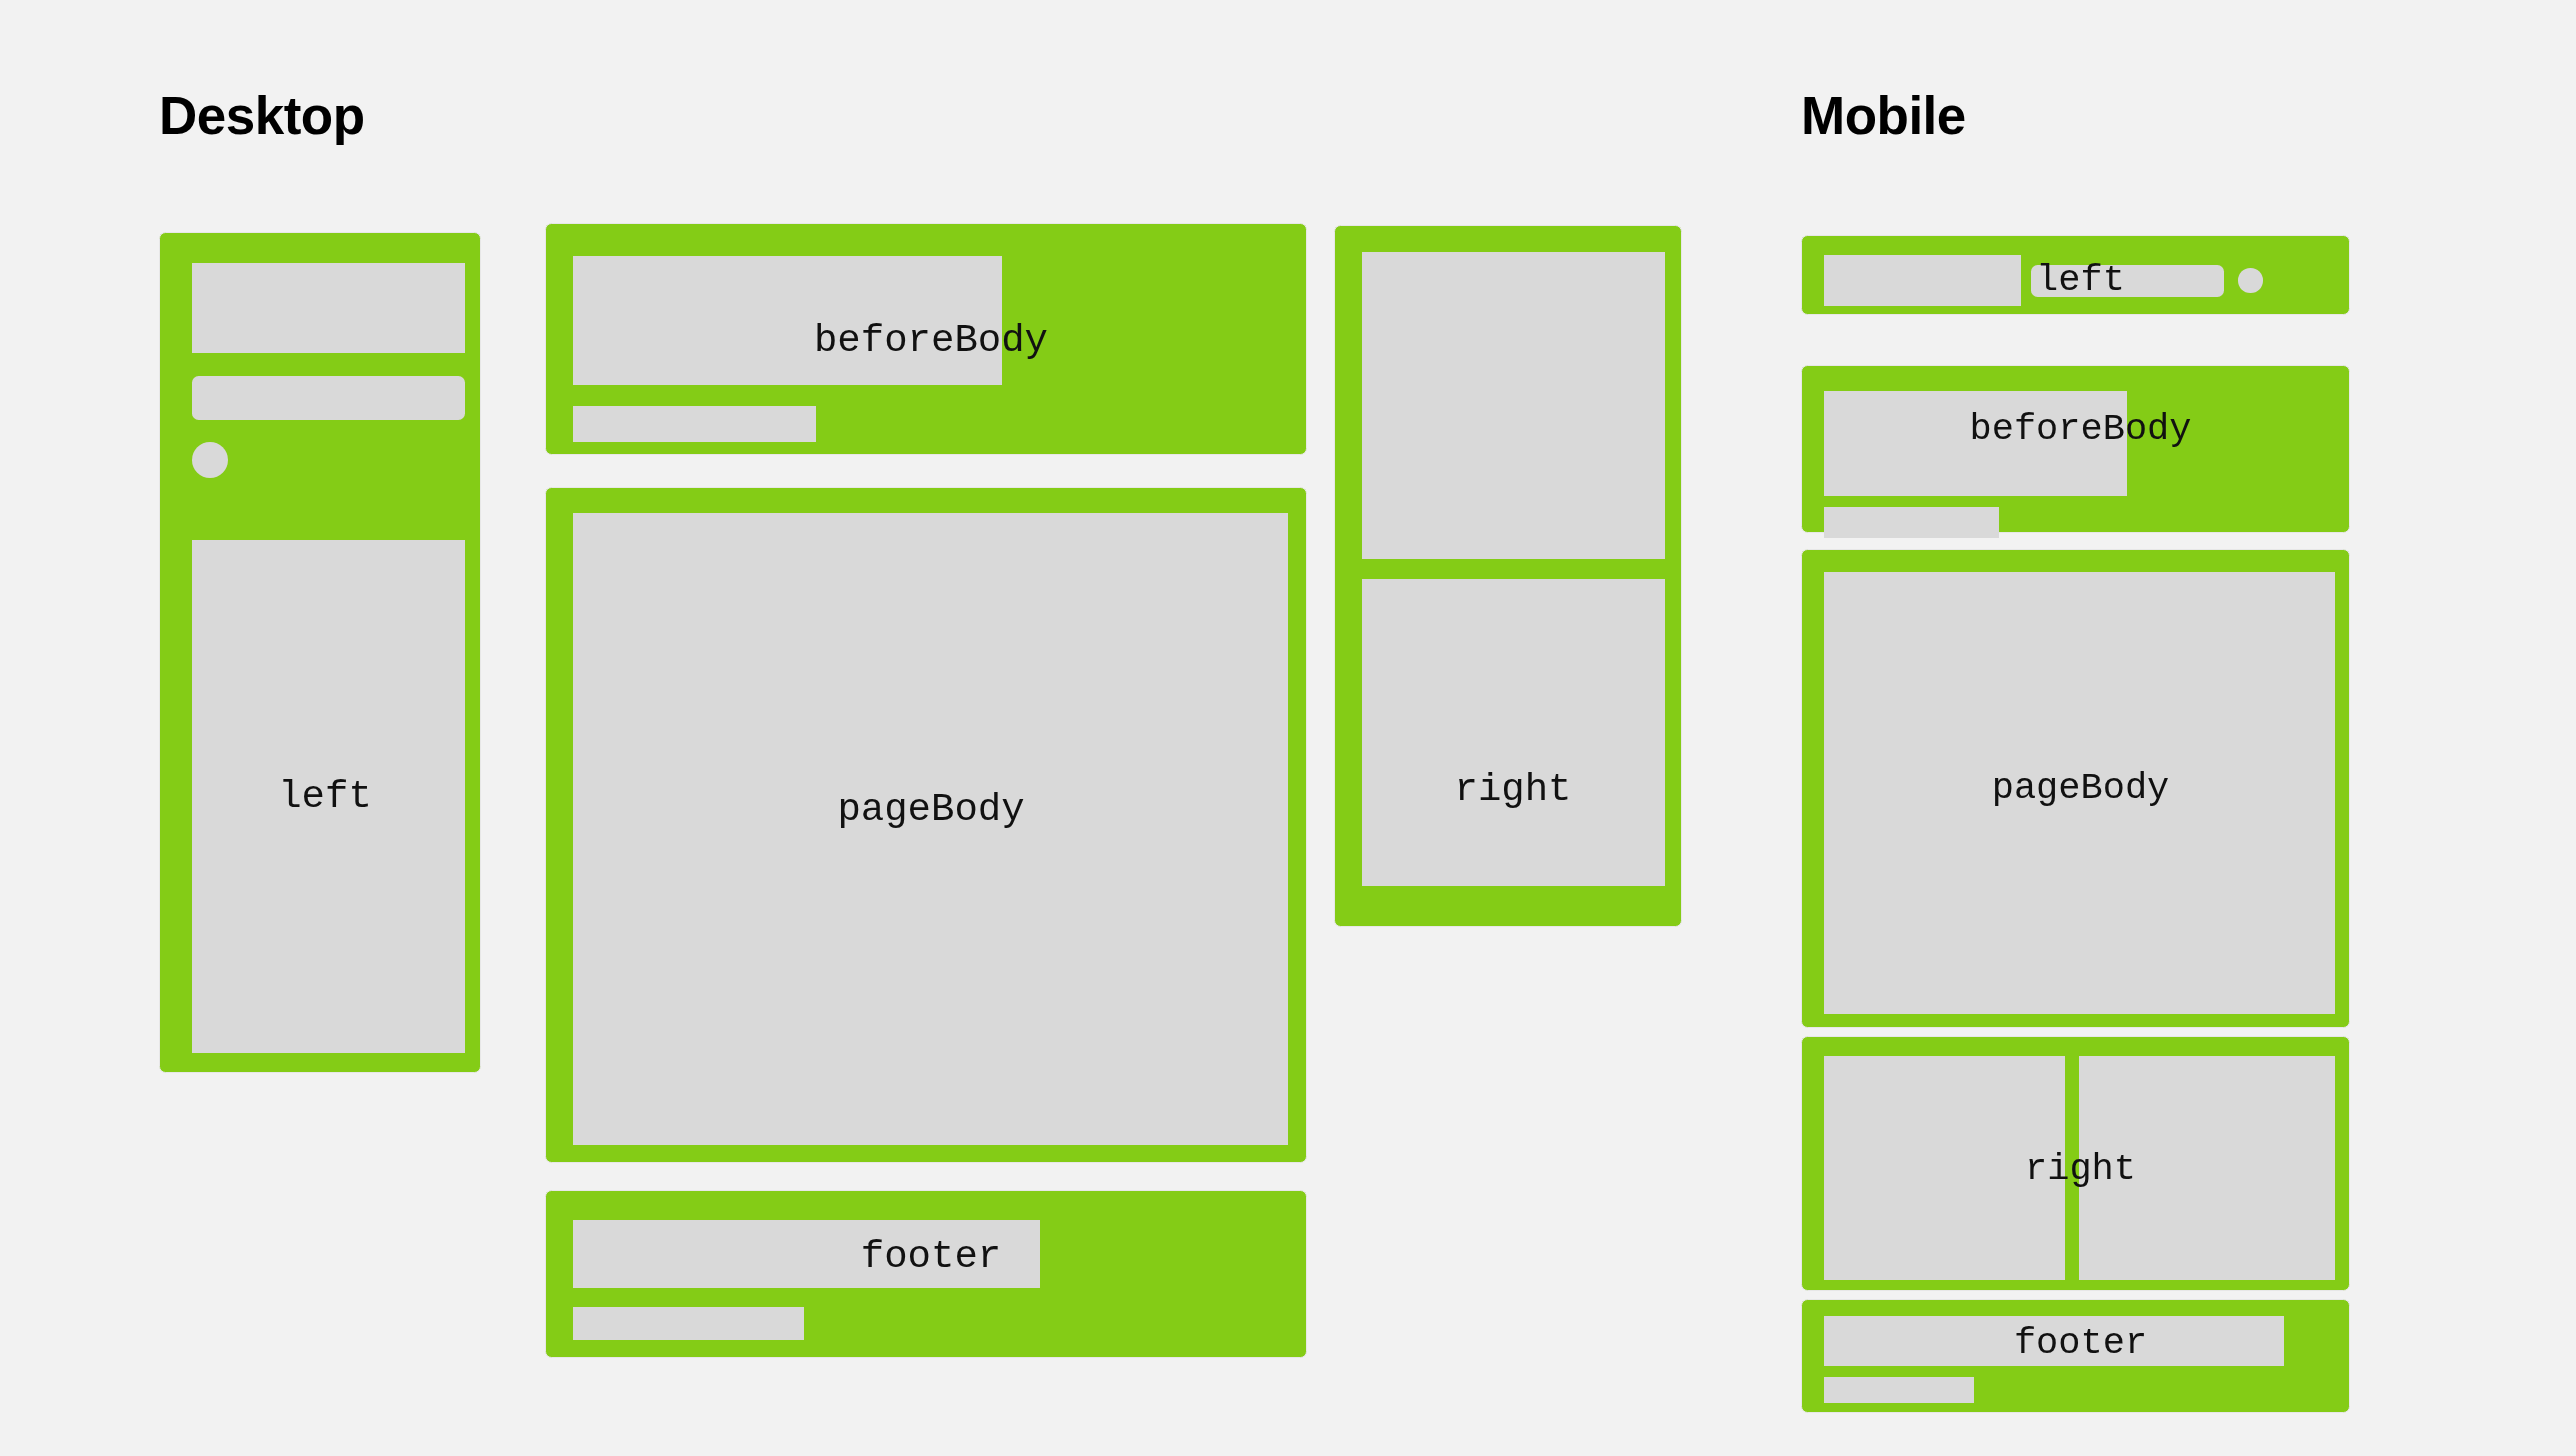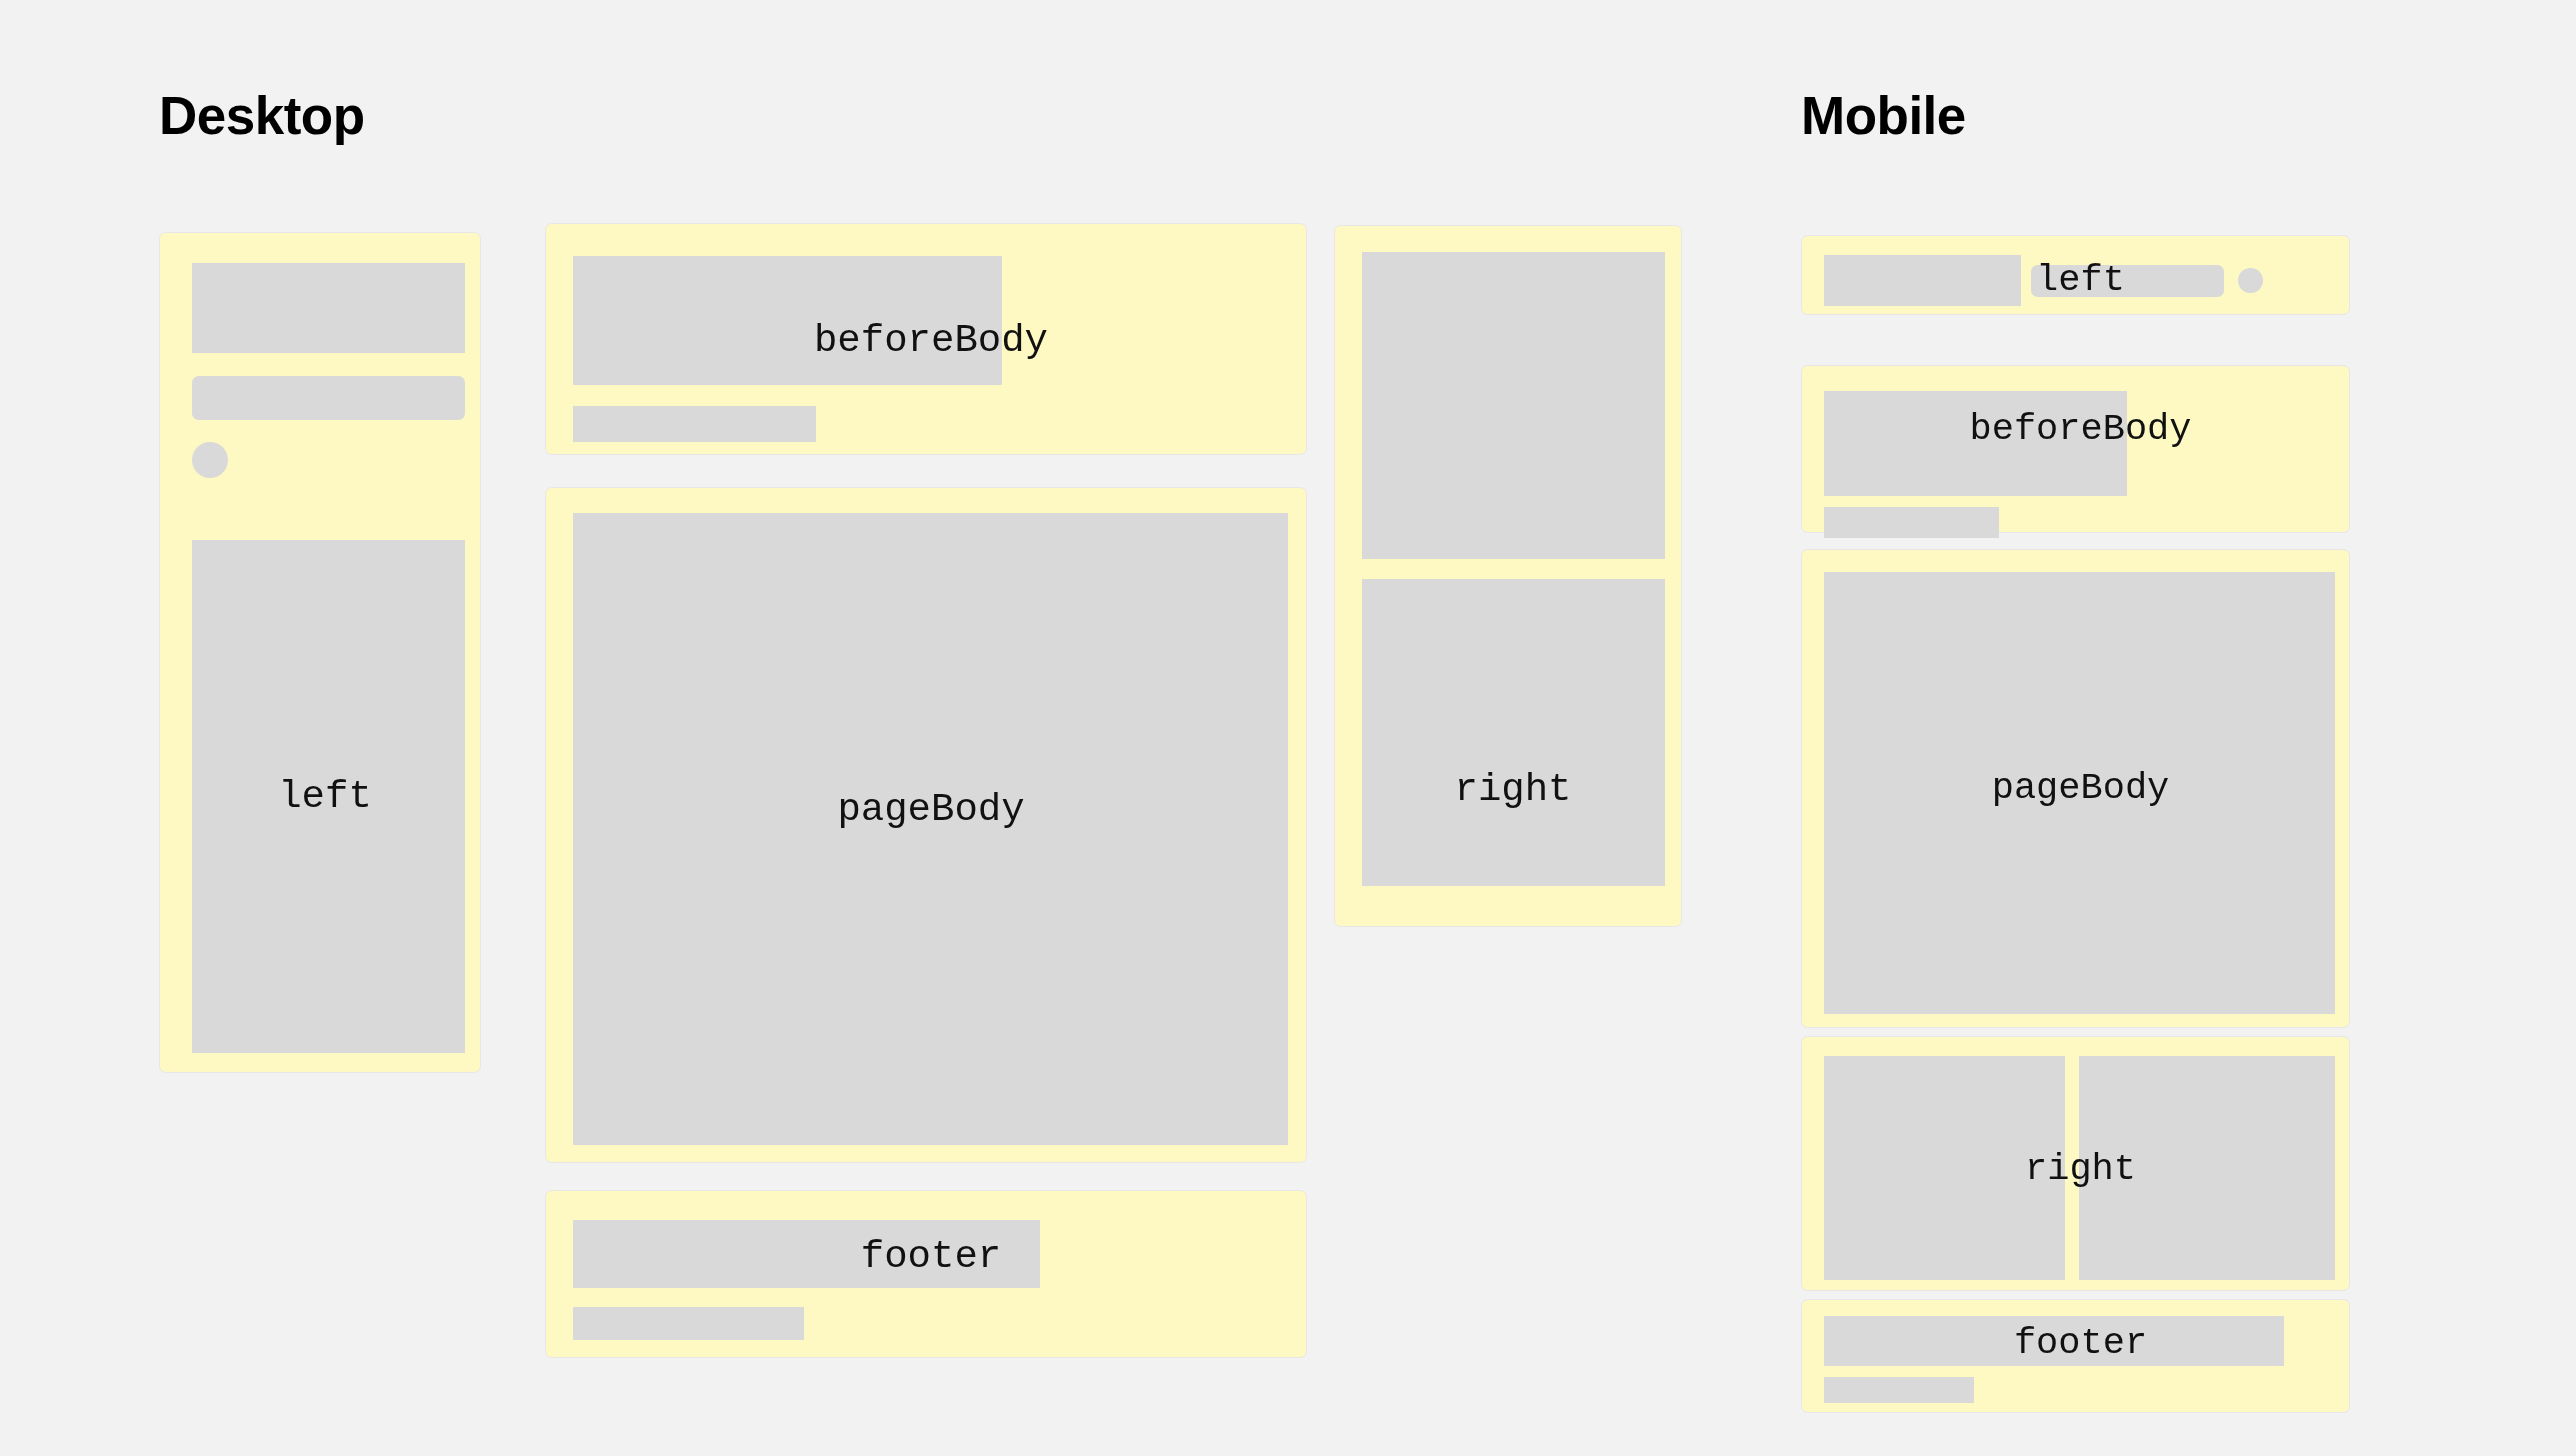--- a/index.html
+++ b/index.html
@@ -29,21 +29,21 @@
     color: #000000;
     letter-spacing: -0.5px;
     white-space: nowrap;
   }
   #title-desktop { left: 143px; top: 73px; }
   #title-mobile  { left: 1785px; top: 73px; }
 
   
   .panel {
     position: absolute;
-    background: #fef9c3;
+    background: #84cc16;
     border: 1.9px solid #e7e7e7;
     border-radius: 6.6px;
   }
 
   
   .blk {
     position: absolute;
     background: #d9d9d9;
   }
   .blk.rounded { border-radius: 6.6px; }

